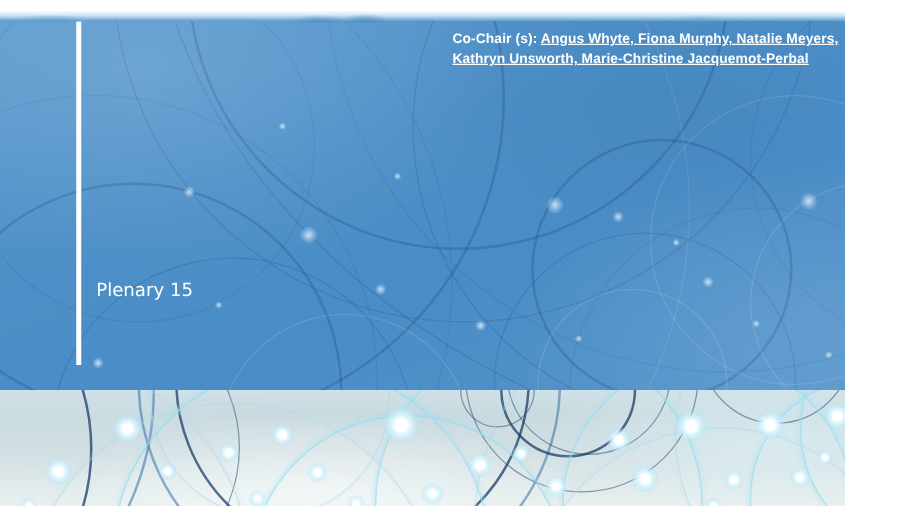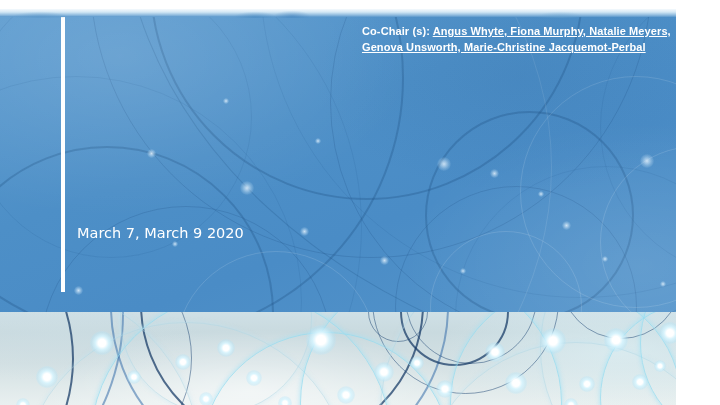--- a/index.html
+++ b/index.html
@@ -180,26 +180,26 @@
     <div class="node" style="left:691px;top:192px;"></div>
     <div class="node sm" style="left:315px;top:122px;"></div>
     <div class="node sm" style="left:660px;top:265px;"></div>
     <div class="node" style="left:74px;top:270px;"></div>
   </div>
 
   <div class="divider"></div>
 
   <div class="credits">
     <div class="line"><span>Co-Chair (s):</span> <u>Angus Whyte, Fiona Murphy, Natalie Meyers,</u></div>
-    <div class="line"><u>Genova Unsworth, Marie-Christine Jacquemot-Perbal</u></div>
+    <div class="line"><u>Kathryn Unsworth, Marie-Christine Jacquemot-Perbal</u></div>
   </div>
 
 
   <div class="subtitle">
-    <div class="line">March 7, March 9 2020</div>
+    <div class="line">Plenary 15</div>
   </div>
 
   <div class="bottom">
 
     <div class="darc blue" style="left:-310px;top:-215px;width:430px;height:430px;"></div>
     <div class="darc" style="left:-260px;top:-120px;width:330px;height:330px;"></div>
     <div class="darc blue" style="left:110px;top:-175px;width:335px;height:335px;"></div>
     <div class="darc" style="left:140px;top:-150px;width:280px;height:280px;"></div>
     <div class="darc thin" style="left:372px;top:-105px;width:185px;height:185px;"></div>
     <div class="darc thin" style="left:405px;top:-80px;width:130px;height:130px;"></div>

